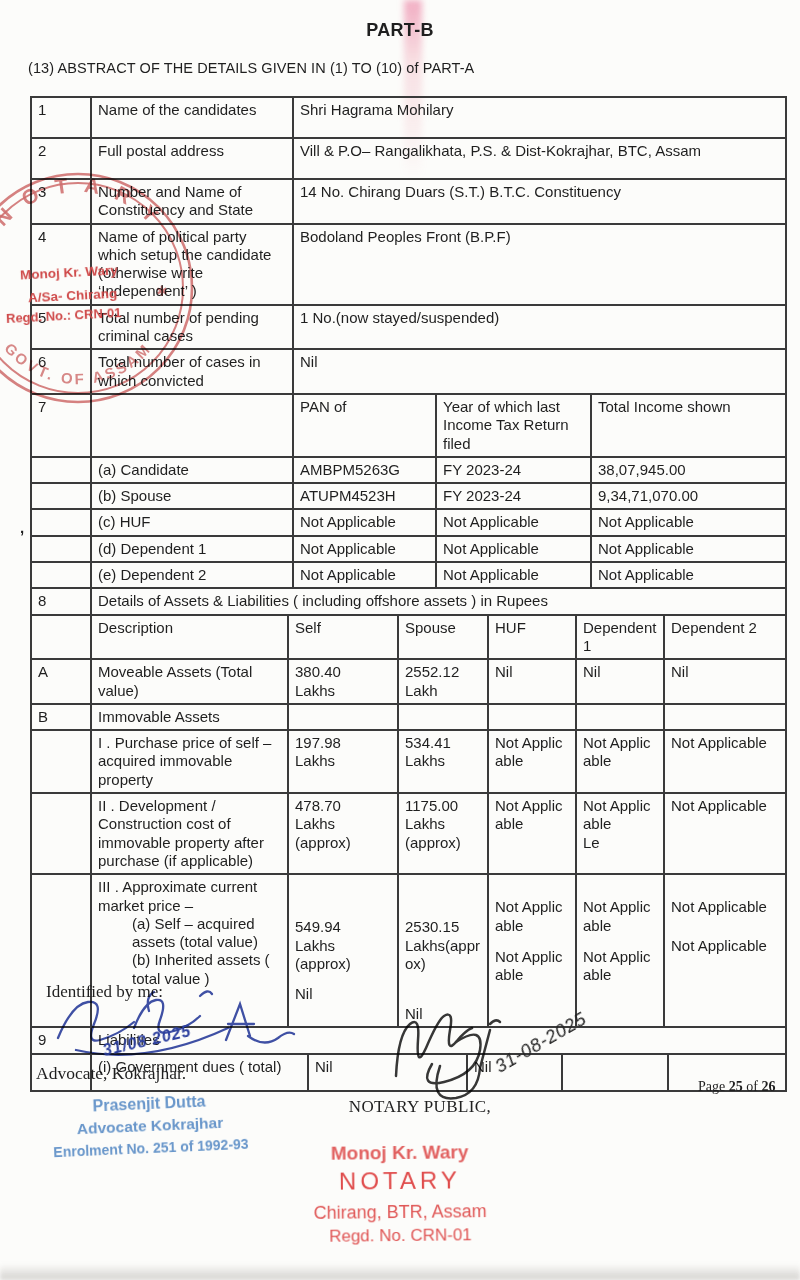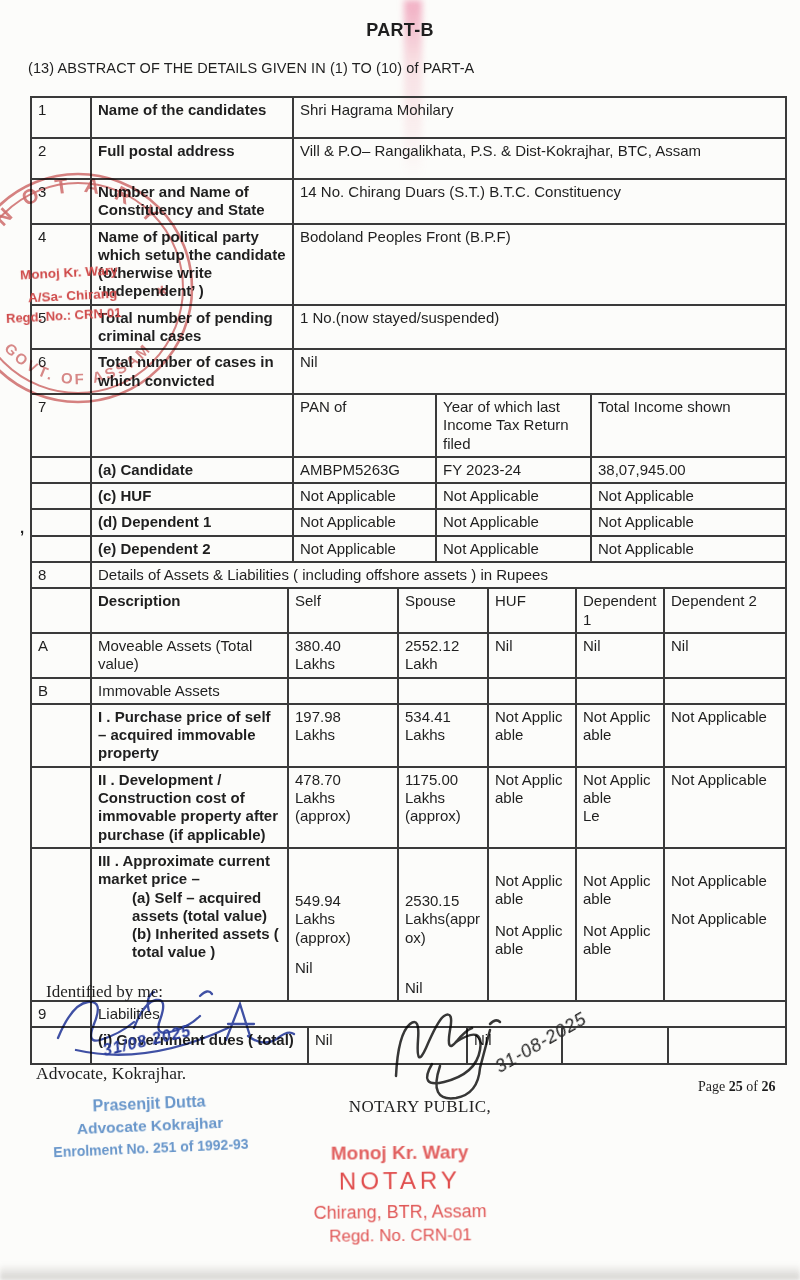--- a/index.html
+++ b/index.html
@@ -13,21 +13,21 @@
   .abstract{position:absolute;top:60px;left:28px;font-size:14.5px;letter-spacing:.1px}
 
   
   #tables{position:absolute;left:30px;top:96px;width:755px}
   table.doc{border-collapse:collapse;table-layout:fixed;width:755px}
   table.doc + table.doc{margin-top:-2px}
   table.doc td{border:2px solid #3a3a3a;vertical-align:top;padding:3px 6px;
     font-size:15px;line-height:1.22;overflow:hidden}
   td.num{padding-left:8px}
   .v{font-weight:normal}
-  td.lbl{font-weight:bold}
+  td.lbl{font-weight:normal}
   .indent{padding-left:46px}
   .tight td{padding-top:1px;padding-bottom:1px}
   .bk{word-break:break-all}
   .blk{display:block}
   .m1{margin-top:40px}.m2{margin-top:12px}
   .m3{margin-top:20px}.m4{margin-top:13px}
   .m5{margin-top:20px}.m6{margin-top:32px}
 
   
   .serif{font-family:"Liberation Serif","DejaVu Serif",serif}
@@ -140,20 +140,27 @@
     </tr>
     <tr class="tight" style="height:20px">
       <td></td>
       <td class="lbl indent">(a)  Candidate</td>
       <td class="v">AMBPM5263G</td>
       <td class="v">FY 2023-24</td>
       <td class="v">38,07,945.00</td>
     </tr>
     <tr class="tight" style="height:19px">
       <td></td>
+      <td class="lbl indent">(b)  Spouse</td>
+      <td class="v">ATUPM4523H</td>
+      <td class="v">FY 2023-24</td>
+      <td class="v">9,34,71,070.00</td>
+    </tr>
+    <tr class="tight" style="height:19px">
+      <td></td>
       <td class="lbl indent">(c)  HUF</td>
       <td class="v">Not Applicable</td>
       <td class="v">Not Applicable</td>
       <td class="v">Not Applicable</td>
     </tr>
     <tr class="tight" style="height:19px">
       <td></td>
       <td class="lbl indent">(d)  Dependent 1</td>
       <td class="v">Not Applicable</td>
       <td class="v">Not Applicable</td>

